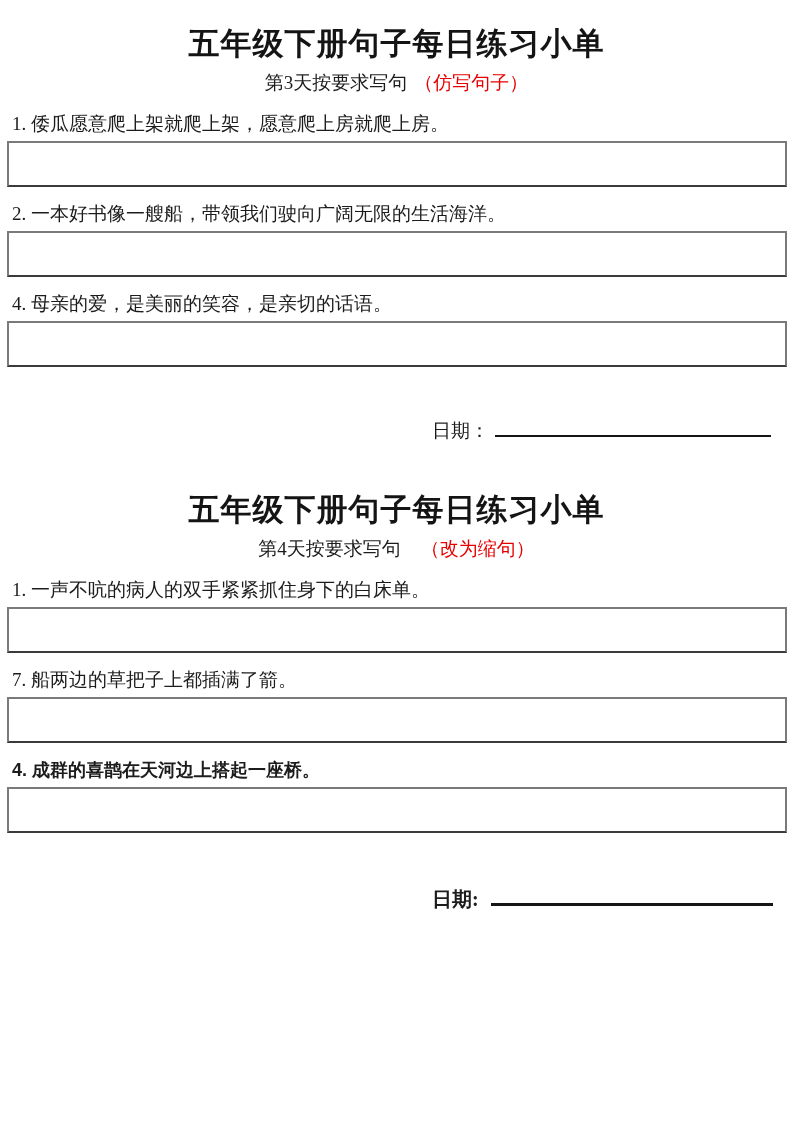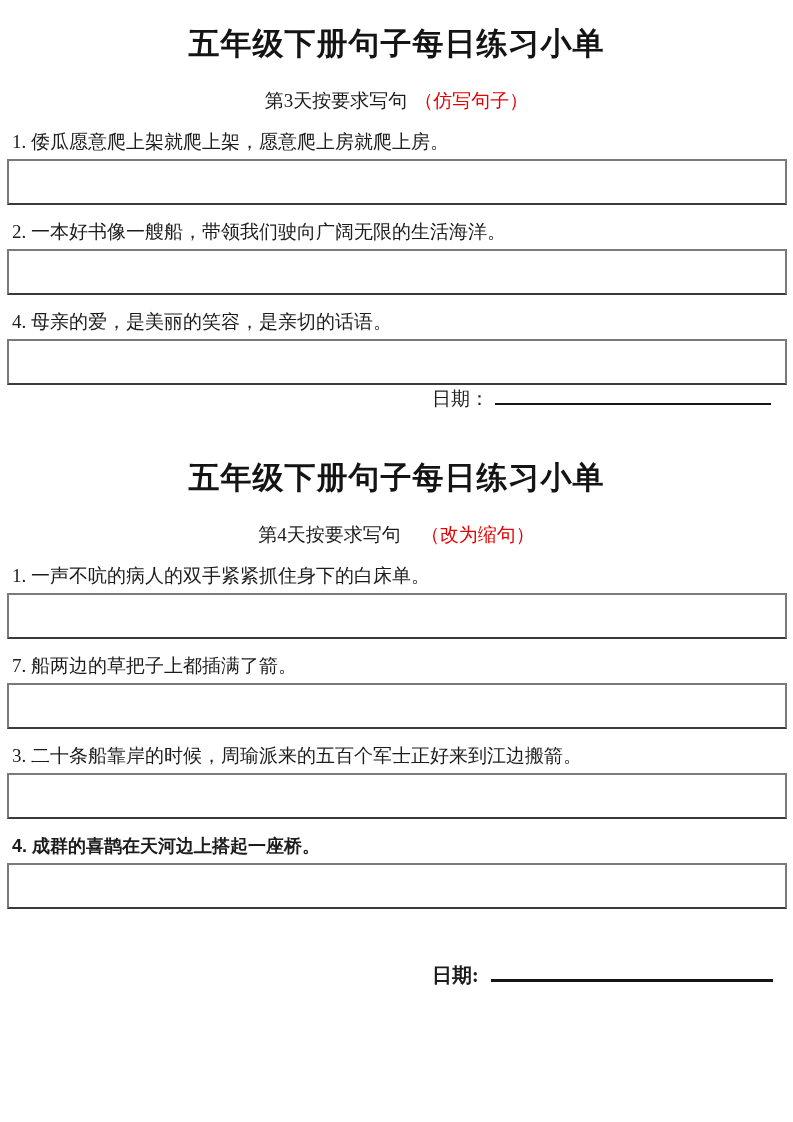--- a/index.html
+++ b/index.html
@@ -22,21 +22,21 @@
     text-align: center;
     font-size: 31px;
     font-weight: bold;
     line-height: 40px;
     letter-spacing: 1px;
     color: #141414;
   }
   .sec2 .title { padding-top: 0; }
 
   .subtitle {
-    margin-top: 24px;
+    margin-top: 6px;
     text-align: center;
     font-size: 19px;
     line-height: 26px;
     color: #1c1c1c;
   }
   .subtitle .note { color: #e60000; margin-left: 7px; }
   .sec2 .subtitle .note { margin-left: 20px; }
 
   .qa-item { margin: 0; }
   .q-text {
@@ -54,20 +54,21 @@
   }
   .answer-box {
     margin: 0 6px 0 7px;
     height: 42px;
     background: #ffffff;
     border: 2px solid #7a7a7a;
     border-bottom: 2px solid #3a3a3a;
   }
 
   .date-row {
+    margin-top: 50px;
     padding-left: 432px;
     font-size: 19px;
     line-height: 26px;
     white-space: nowrap;
   }
   .date-row .blank {
     display: inline-block;
     width: 276px;
     height: 18px;
     margin-left: 6px;
@@ -114,24 +115,20 @@
 
     <div class="qa-item first">
       <div class="q-text">1. 一声不吭的病人的双手紧紧抓住身下的白床单。</div>
       <div class="answer-box"></div>
     </div>
     <div class="qa-item">
       <div class="q-text">7. 船两边的草把子上都插满了箭。</div>
       <div class="answer-box"></div>
     </div>
     <div class="qa-item">
-      <div class="q-text">3. 二十条船靠岸的时候，周瑜派来的五百个军士正好来到江边搬箭。</div>
-      <div class="answer-box"></div>
-    </div>
-    <div class="qa-item">
       <div class="q-text hei">4. 成群的喜鹊在天河边上搭起一座桥。</div>
       <div class="answer-box"></div>
     </div>
 
     <div class="date-row">
       <span>日期:</span><span class="blank"></span>
     </div>
   </div>
 
 </div>

